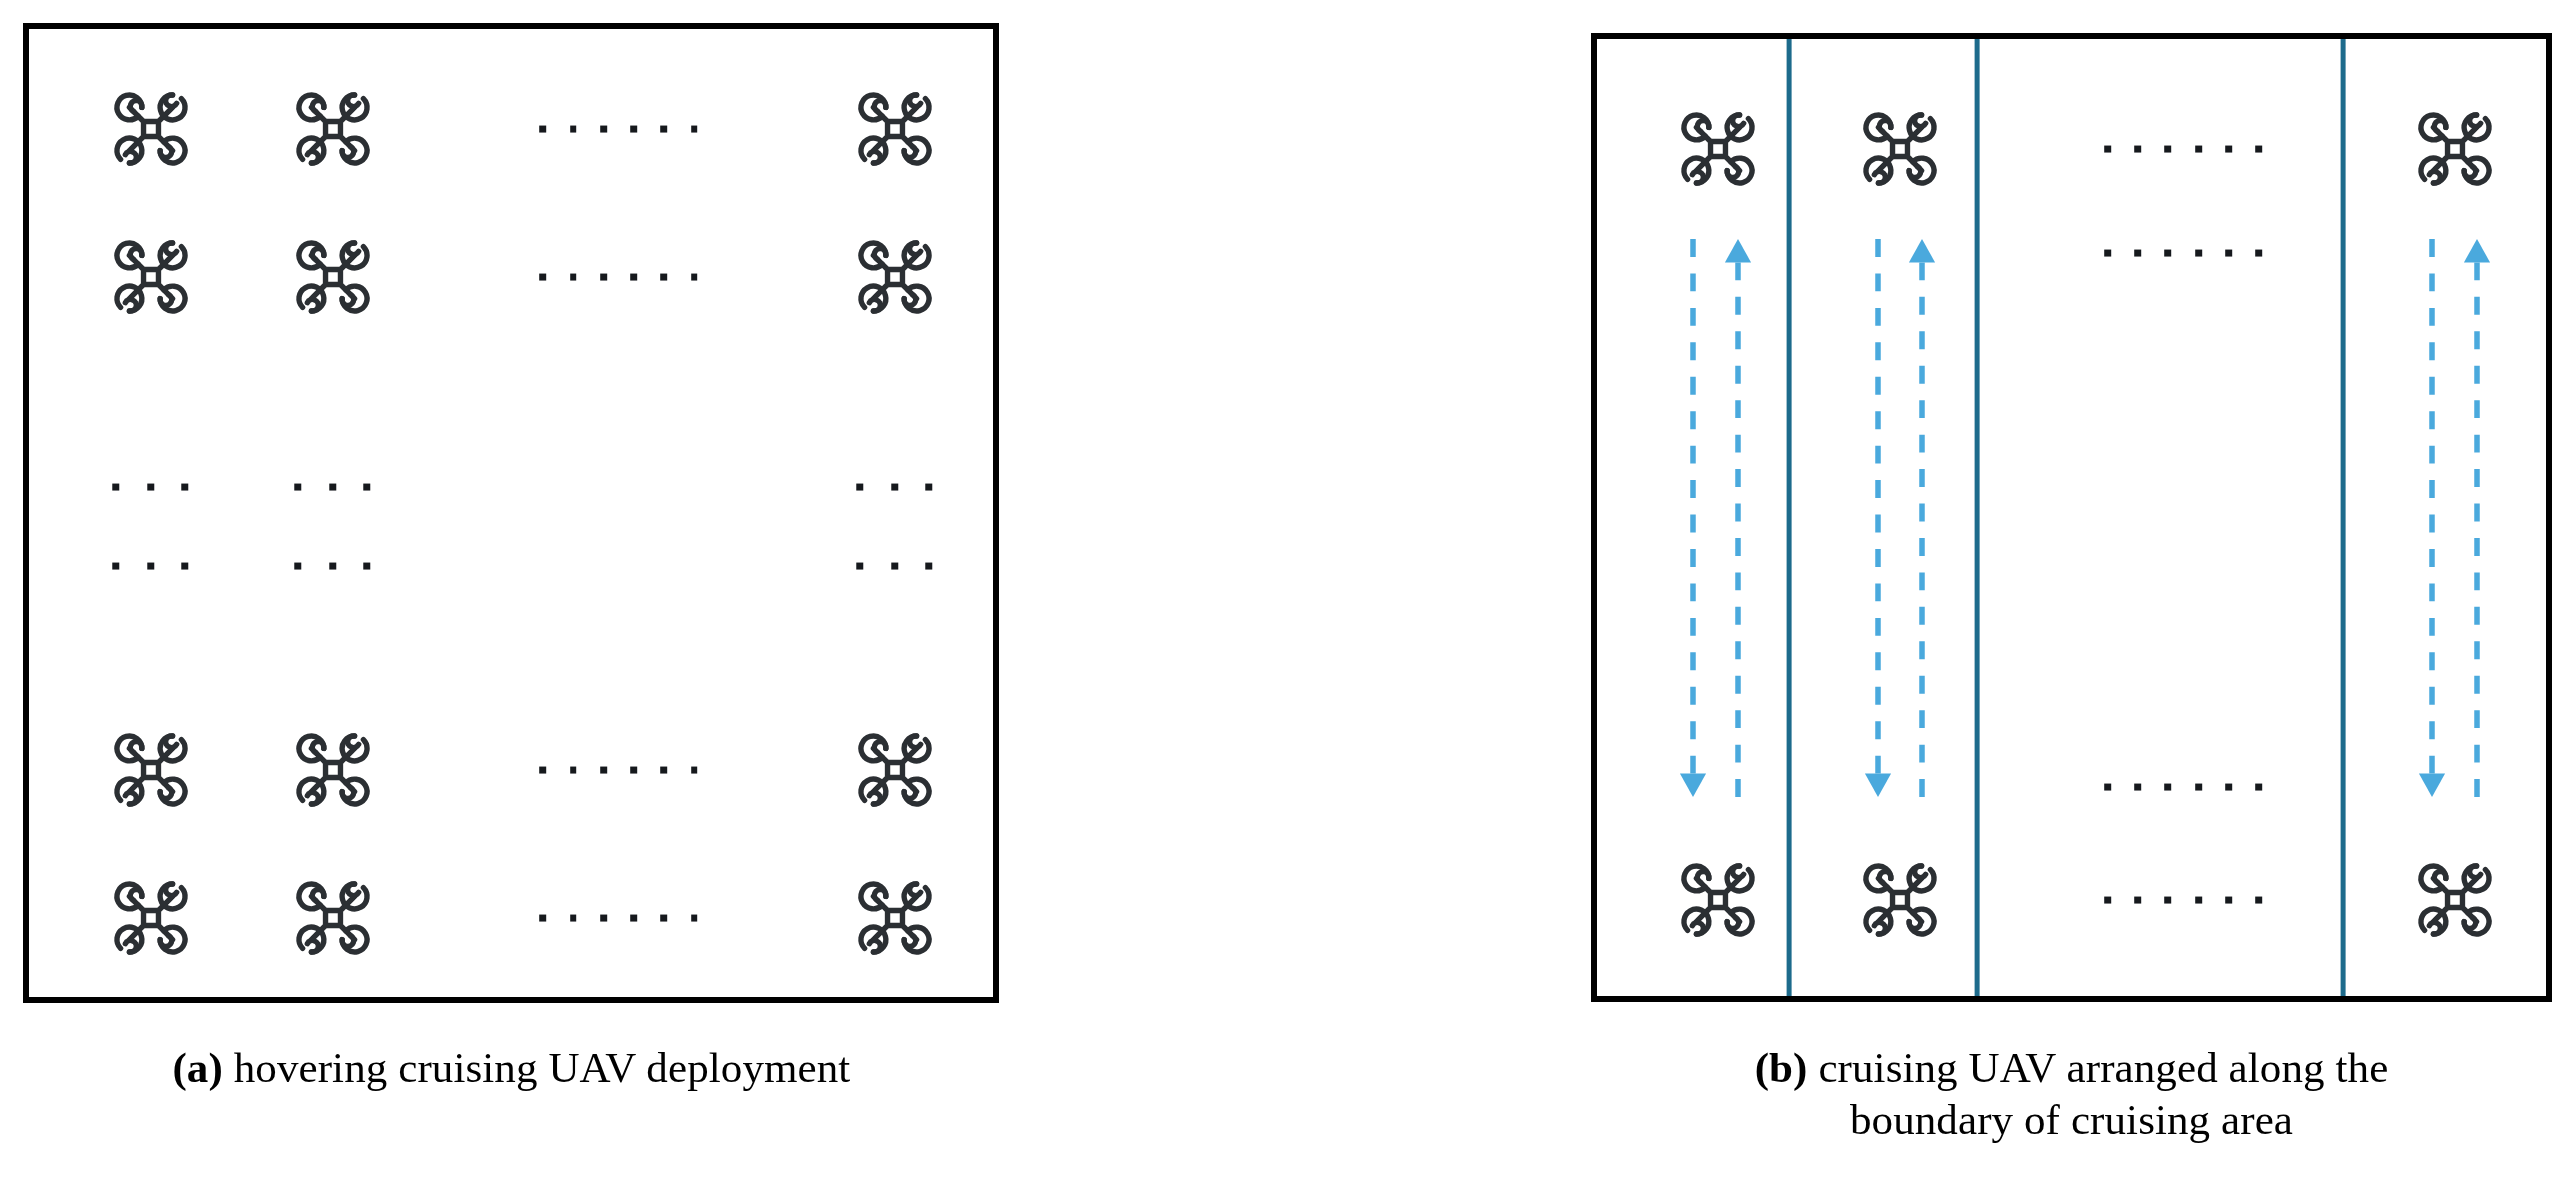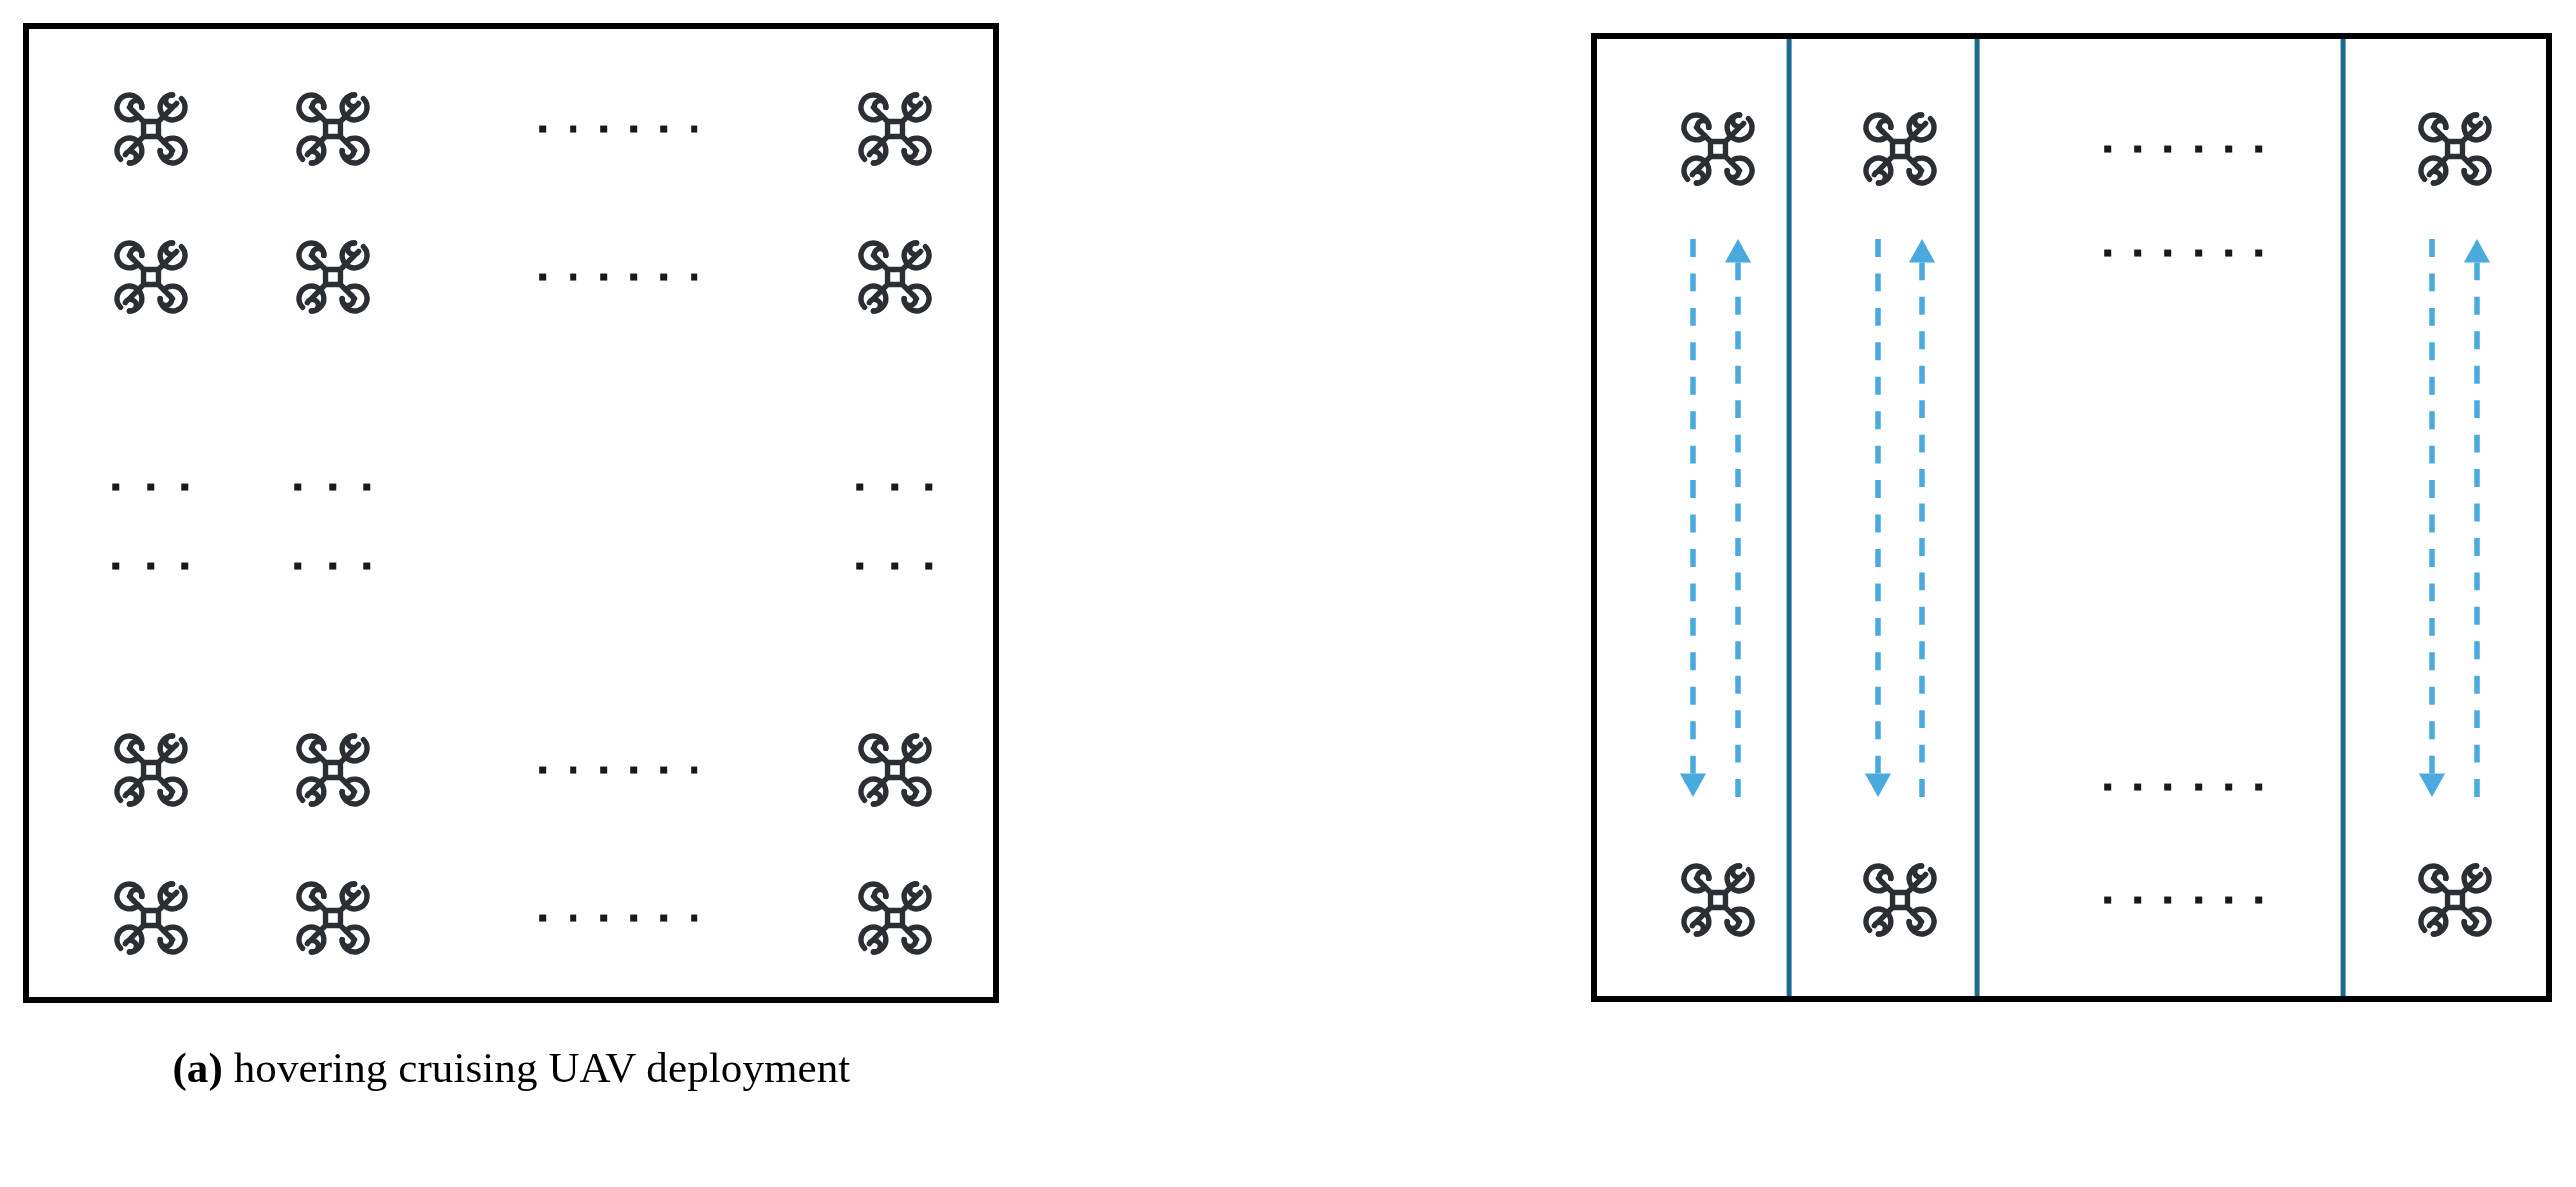--- a/index.html
+++ b/index.html
@@ -589,15 +589,19 @@
               <path d="M -10.6 -10.6 A 7 7 0 1 0 0 -7" transform="translate(76,24) rotate(45)"></path>
               <path d="M 0 -15 A 15 15 0 1 1 -10.6 -10.6" transform="translate(24,76) rotate(-135)"></path>
               <path d="M -10.6 -10.6 A 7 7 0 1 0 0 -7" transform="translate(24,76) rotate(-135)"></path>
               <path d="M 0 -15 A 15 15 0 1 1 -10.6 -10.6" transform="translate(76,76) rotate(-45)"></path>
               <path d="M -10.6 -10.6 A 7 7 0 1 0 0 -7" transform="translate(76,76) rotate(-45)"></path>
             </g>
           </svg>
         </div>
       </div>
   </div>
+  <div class="caption" id="caption-b" style="left: 1591px; width: 961px;">
+      <div><b>(b)</b> cruising UAV arranged along the</div>
+      <div>boundary of cruising area</div>
+    </div>
 
 </div>
 
 
 </body></html>

